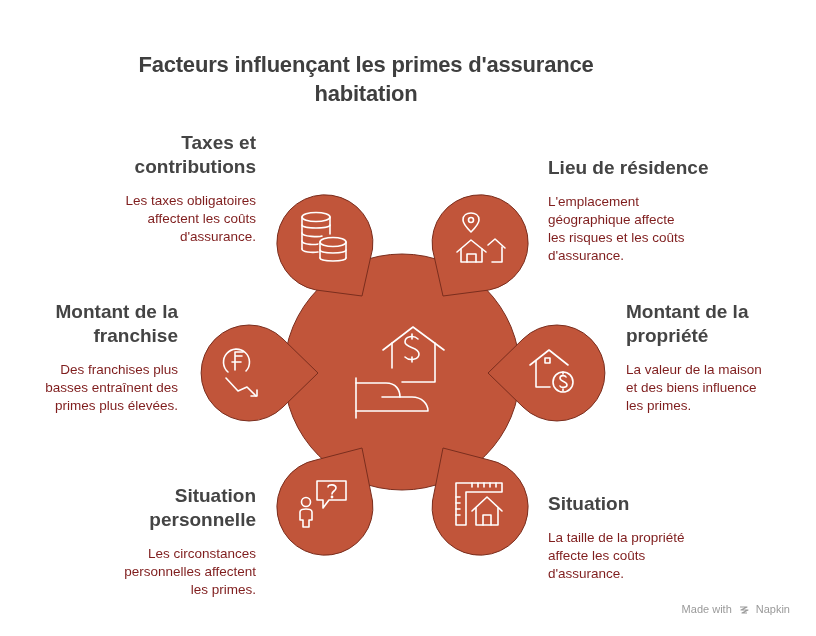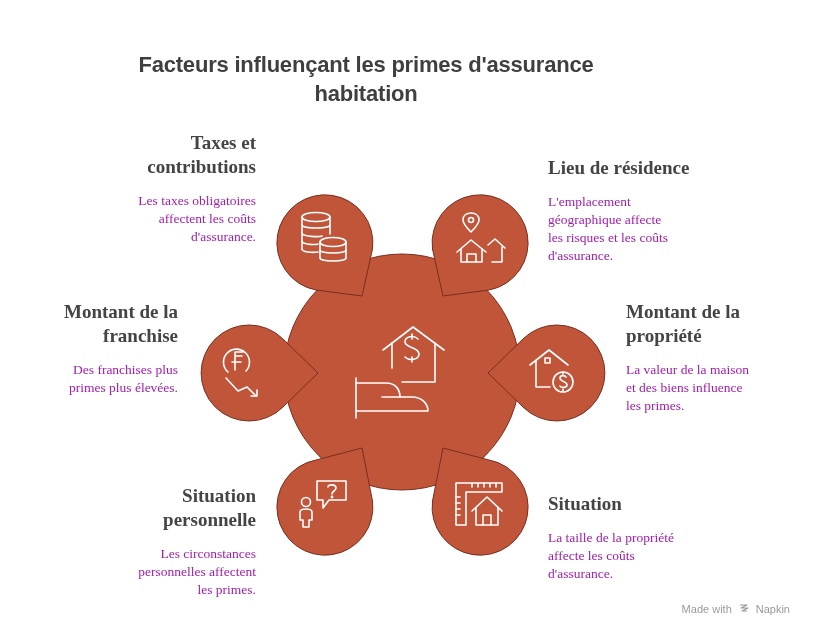--- a/index.html
+++ b/index.html
@@ -9,32 +9,32 @@
     font-family: "Liberation Sans", "DejaVu Sans", sans-serif;
     color: #444444;
   }
   .title {
     position: absolute; left: 0; top: 50px; width: 732px;
     text-align: center; font-size: 22px; font-weight: bold; line-height: 29px;
     color: #3f3f3f; letter-spacing: -0.2px;
   }
   .title span { display: block; }
   svg.diagram { position: absolute; left: 0; top: 0; }
-  .block { position: absolute; font-family: Liberation Serif, serif; }
+  .block { position: absolute; }
   .block .heading {
     font-size: 19px; font-weight: bold; line-height: 24px; color: #444444;
   }
   .block .desc {
-    margin-top: 13px; font-size: 13.5px; line-height: 18px; color: #a21caf;
+    margin-top: 13px; font-size: 13.5px; line-height: 18px; color: #7f1d1d;
   }
   .block.left { text-align: right; }
   .block.right { text-align: left; }
   .footer {
     position: absolute; right: 26px; top: 603px; font-size: 11px; color: #9a9a9a;
-    display: flex; align-items: flex-start; gap: 7px;
+    display: flex; align-items: flex-end; gap: 7px;
   }
   .footer svg { display: inline-block; }
 </style>
 </head>
 <body>
 
 <div class="title">
   <span>Facteurs influençant les primes d'assurance</span>
   <span>habitation</span>
 </div>
@@ -152,20 +152,21 @@
   </div>
 </div>
 
 <div class="block left" style="right:638px; top:300px;">
   <div class="heading">
     <div>Montant de la</div>
     <div>franchise</div>
   </div>
   <div class="desc">
     <div>Des franchises plus</div>
+    <div>basses entraînent des</div>
     <div>primes plus élevées.</div>
   </div>
 </div>
 
 <div class="block right" style="left:626px; top:300px;">
   <div class="heading">
     <div>Montant de la</div>
     <div>propriété</div>
   </div>
   <div class="desc">

